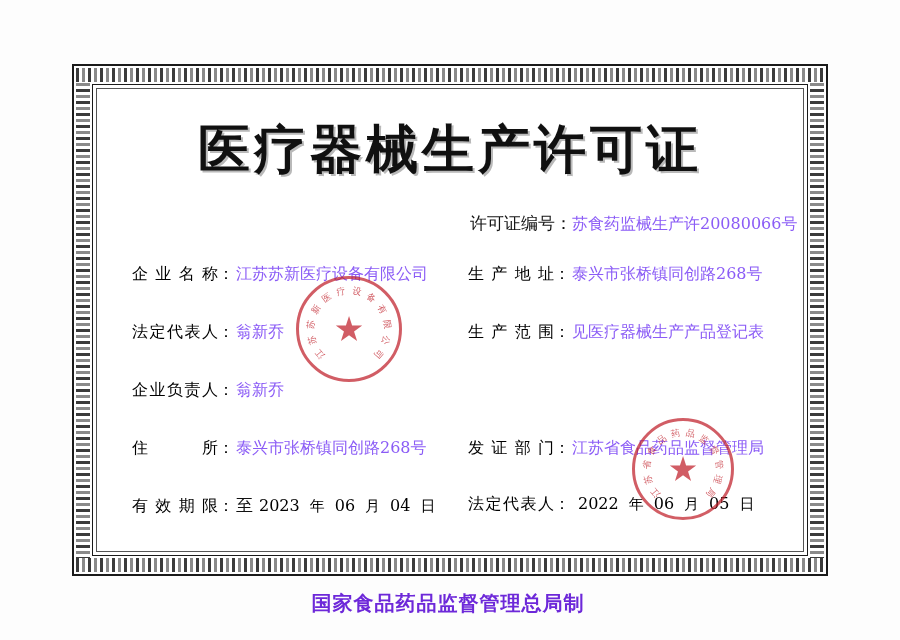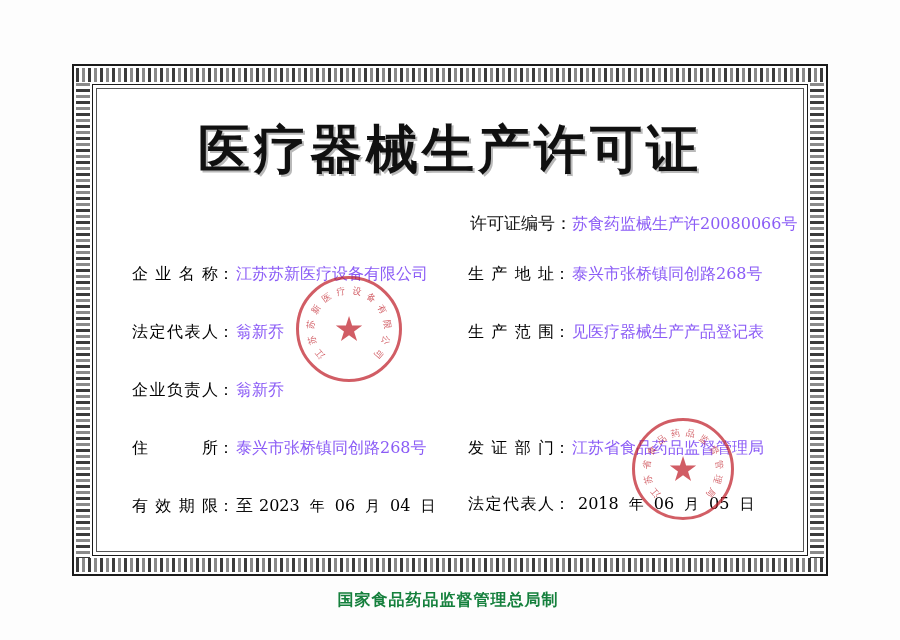--- a/index.html
+++ b/index.html
@@ -154,23 +154,23 @@
     padding: 0 4px;
   }
 
   
   .footer {
     position: absolute;
     left: 0;
     top: 590px;
     width: 896px;
     text-align: center;
-    font-size: 16px;
+    font-size: 20px;
     font-weight: bold;
-    color: #15803d;
+    color: #6d28d9;
     letter-spacing: 1px;
   }
 
   
   .seal {
     position: absolute;
     border-radius: 50%;
     border: 3px solid #c0202a;
     opacity: 0.72;
     pointer-events: none;
@@ -255,21 +255,21 @@
 
     <div class="row r-r3">
       <span class="label-spread">发证部门</span><span class="colon">：</span><span class="value">江苏省食品药品监督管理局</span>
     </div>
 
     <div class="row r-date-left">
       <span class="label-spread">有效期限</span><span class="colon">：</span><span class="label">至</span><span class="date-num">2023</span><span class="date-unit">年</span><span class="date-num">06</span><span class="date-unit">月</span><span class="date-num">04</span><span class="date-unit">日</span>
     </div>
 
     <div class="row r-date-right">
-      <span class="label-spread">法定代表人</span><span class="colon">：</span><span class="date-num">2018</span><span class="date-unit">年</span><span class="date-num">06</span><span class="date-unit">月</span><span class="date-num">05</span><span class="date-unit">日</span>
+      <span class="label-spread">法定代表人</span><span class="colon">：</span><span class="date-num">2022</span><span class="date-unit">年</span><span class="date-num">06</span><span class="date-unit">月</span><span class="date-num">05</span><span class="date-unit">日</span>
     </div>
 
   </div>
 
   <div class="seal seal-1">
     <div class="arc-text">
         <span style="transform: translate(-28.8954px, 24.679px) rotate(-2.27765rad) translate(-50%, -50%);">江</span>
         <span style="transform: translate(-36.3834px, 10.9659px) rotate(-1.86354rad) translate(-50%, -50%);">苏</span>
         <span style="transform: translate(-37.7204px, -4.60111px) rotate(-1.44942rad) translate(-50%, -50%);">苏</span>
         <span style="transform: translate(-32.6805px, -19.3903px) rotate(-1.0353rad) translate(-50%, -50%);">新</span>

